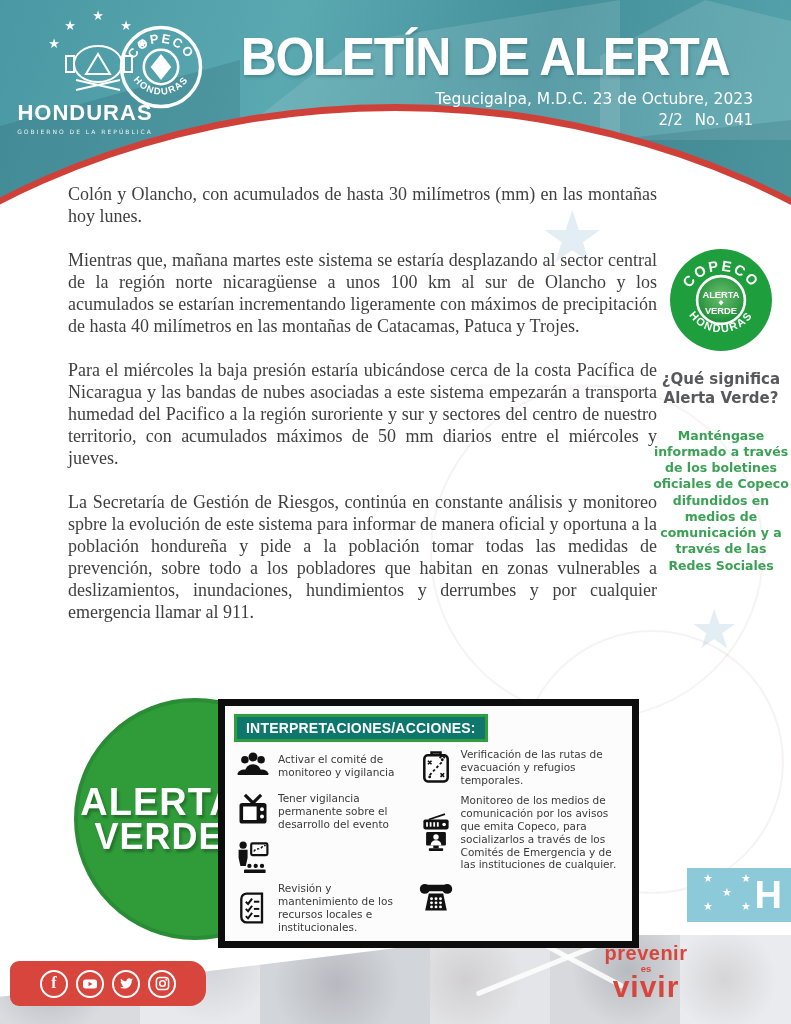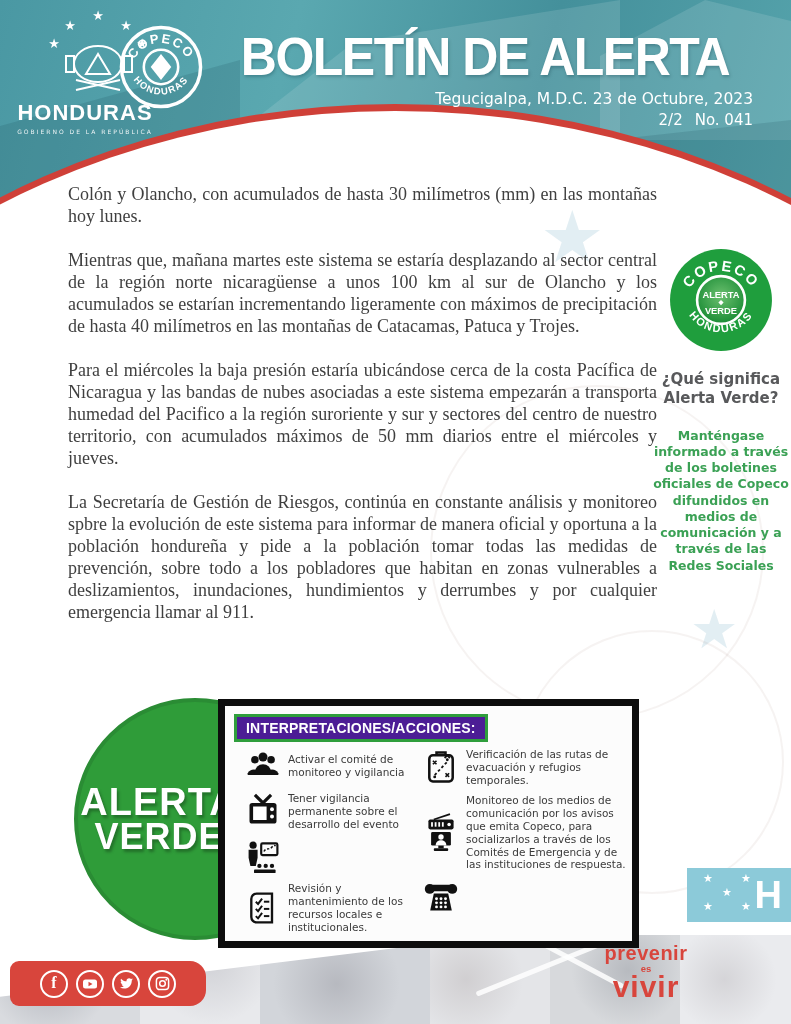--- a/index.html
+++ b/index.html
@@ -39,24 +39,24 @@
   
   .green-circle{position:absolute;left:74px;top:698px;width:242px;height:242px;border-radius:50%;
                 background:#2f9c39;border:4px solid #2a8c34;box-sizing:border-box;}
   .alert-text{position:absolute;inset:0;display:flex;flex-direction:column;align-items:center;justify-content:center;
               transform:translateX(-36px);color:#fff;font-family:"Liberation Sans",sans-serif;font-weight:800;
               text-shadow:2px 3px 3px rgba(0,0,0,.28);letter-spacing:1px;line-height:.95;}
   .alert-text .l1{font-size:38px;}
   .alert-text .l2{font-size:36px;}
   .actions-box{position:absolute;left:218px;top:699px;width:421px;height:249px;border:7px solid #0d0d0d;
                background:#fcfcfc;box-sizing:border-box;}
-  .actions-header{display:inline-block;margin:8px 0 2px 9px;background:#4c1d95;border:3px solid #2f9e3c;
+  .actions-header{display:inline-block;margin:8px 0 2px 9px;background:#0f766e;border:3px solid #2f9e3c;
                   color:#fff;font-family:"Liberation Sans",sans-serif;font-weight:700;font-size:14px;
                   padding:3px 9px;letter-spacing:.2px;}
-  .cols{display:flex;gap:12px;padding:4px 6px 4px 20px;}
+  .cols{display:flex;gap:12px;padding:4px 6px 4px 10px;}
   .col-l{width:45%;}
   .col-r{width:55%;}
   .item{display:flex;gap:7px;margin-bottom:8px;align-items:center;}
   .item .ic{flex:0 0 auto;}
   .item .txt{font-size:10.5px;line-height:1.22;color:#3a3a3a;}
   
   .flag{position:absolute;left:687px;top:868px;width:104px;height:54px;background:#8ccad9;}
   .flag .st{position:absolute;color:#fff;font-size:11px;}
   .flag .h{position:absolute;right:9px;top:3px;color:#fff;font-family:"Liberation Sans",sans-serif;
            font-weight:800;font-size:38px;line-height:48px;}
@@ -272,21 +272,21 @@
                 <circle cx="29" cy="13.5" r="2"></circle>
               </g>
               <rect x="9" y="22" width="22" height="15" rx="1.5" fill="#111"></rect>
               <g fill="#fff">
                 <circle cx="20" cy="27.5" r="3"></circle>
                 <path d="M14 37c0-4 3-6 6-6s6 2 6 6z"></path>
               </g>
               <rect x="17" y="37" width="6" height="3" fill="#111"></rect>
               <rect x="12" y="40" width="16" height="3" rx="1" fill="#111"></rect>
             </svg>
-          <div class="txt">Monitoreo de los medios de comunicación por los avisos que emita Copeco, para socializarlos a través de los Comités de Emergencia y de las instituciones de respuesta.</div>
+          <div class="txt">Monitoreo de los medios de comunicación por los avisos que emita Copeco, para socializarlos a través de los Comités de Emergencia y de las instituciones de cualquier.</div>
         </div>
         <div class="item">
           <svg class="ic" width="36" height="36" viewBox="0 0 40 40">
               <g fill="#111">
                 <circle cx="7.5" cy="11" r="5.5"></circle>
                 <circle cx="32.5" cy="11" r="5.5"></circle>
                 <rect x="7" y="6.5" width="26" height="7" rx="3"></rect>
                 <path d="M12 16h16l4 19H8z"></path>
               </g>
               <g fill="#fff">

